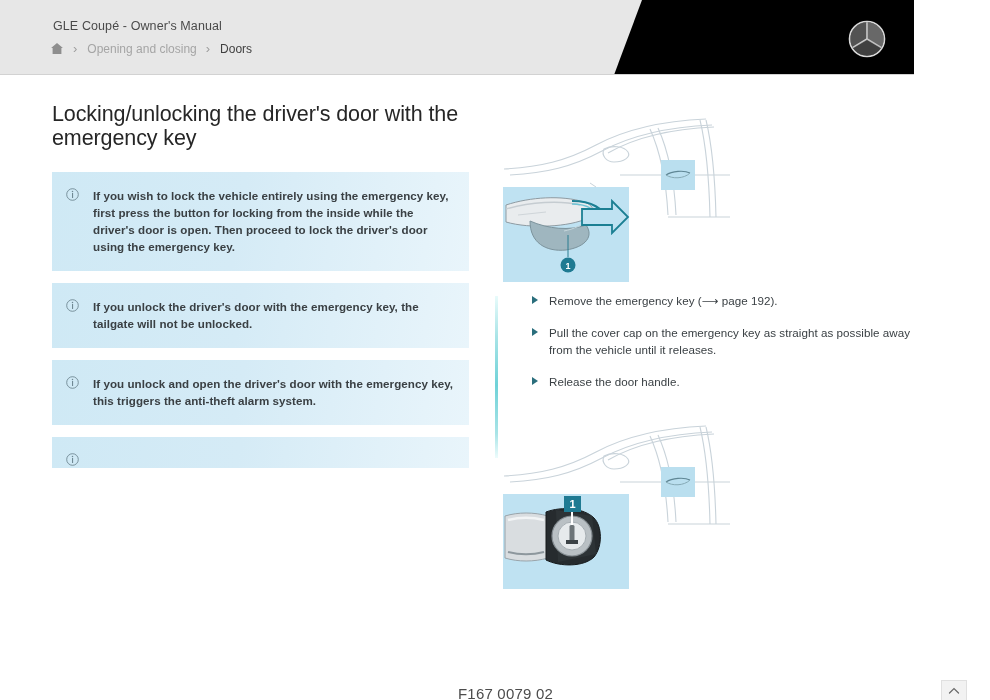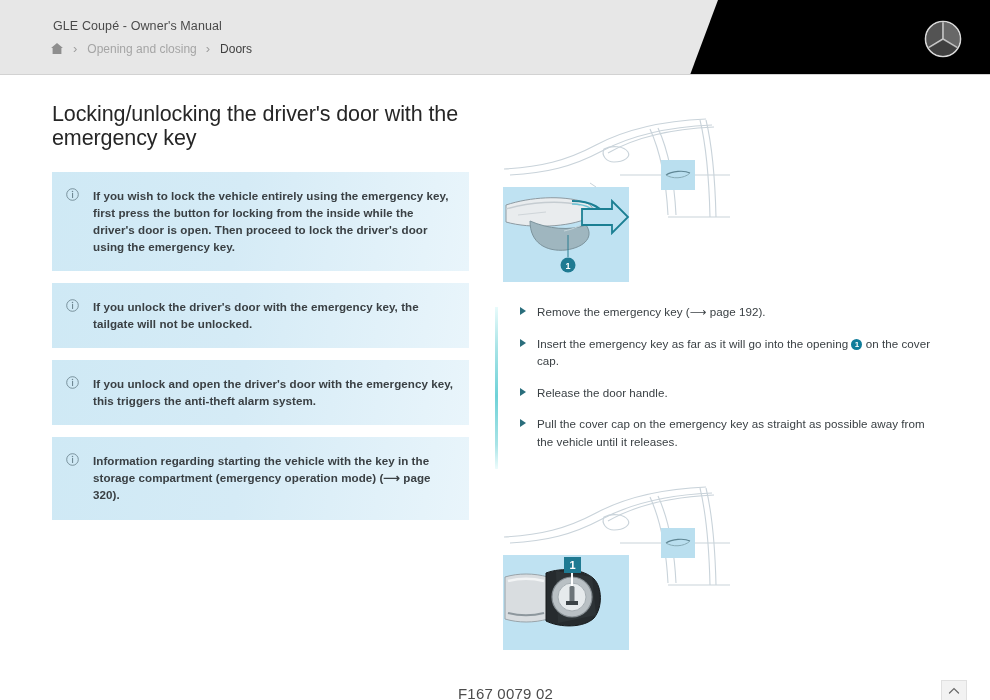--- a/index.html
+++ b/index.html
@@ -6,21 +6,21 @@
   html, body {
     width: 990px; height: 700px;
     background: #ffffff;
     font-family: "Liberation Sans", sans-serif;
     overflow: hidden;
   }
 
   
   #header {
     position: absolute; left: 0; top: 0;
-    width: 990px; height: 75px;
+    width: 914px; height: 75px;
     background: #e7e7e7;
     border-bottom: 1px solid #d2d2d2;
     overflow: hidden;
   }
   #header-black {
     position: absolute; top: 0; right: 0;
     width: 300px; height: 75px;
     background: #000000;
     clip-path: polygon(28px 0, 300px 0, 300px 75px, 0px 75px);
   }
@@ -71,21 +71,21 @@
   }
 
   
   #right-col { position: absolute; left: 495px; top: 0px; width: 440px; }
 
   .fig { position: relative; width: 230px; height: 180px; }
   #fig1 { margin-top: 30px; margin-left: 5px; }
   #fig2 { margin-top: 22px; margin-left: 5px; }
 
   #steps {
-    position: relative; margin-top: 18px; padding-left: 16px;
+    position: relative; margin-top: 7px; padding-left: 28px;
   }
   #steps::before {
     content: ""; position: absolute; left: 0; top: 4px;
     width: 3px; height: 162px;
     background: linear-gradient(180deg,#e8fbfb 0%, #a9e4e7 25%, #6fd2d8 55%, #a9e4e7 85%, #edfcfc 100%);
   }
   .step { position: relative; padding-left: 26px; margin-bottom: 14px; }
   .step:last-child { margin-bottom: 0; }
   .step .tri {
     position: absolute; left: 9px; top: 4px;
@@ -190,21 +190,20 @@
     </div>
 
     <div class="info-box">
       <span class="i-ico">
         <svg viewBox="0 0 13 13" width="13" height="13" aria-hidden="true">
           <circle cx="6.5" cy="6.5" r="5.8" fill="none" stroke="#6f8893" stroke-width="0.9"></circle>
           <circle cx="6.5" cy="3.4" r="0.75" fill="#6f8893"></circle>
           <rect x="6.0" y="5.0" width="1.1" height="5.0" fill="#6f8893"></rect>
         </svg>
       </span>
-      <p>Information regarding starting the vehicle with the key in the storage compartment (emergency operation mode) (⟶ page 320).</p>
     </div>
   </div>
 
   <div id="right-col">
 
     <div class="fig" id="fig1">
       <svg viewBox="0 0 230 180" width="230" height="180" aria-hidden="true">
         <g fill="none" stroke="#c9d3da" stroke-width="1.1">
           <path d="M4 64 C40 62 66 56 96 40 C124 25 160 16 206 14"></path>
           <path d="M10 70 C46 68 72 62 102 46 C130 31 166 22 212 20"></path>
@@ -244,29 +243,25 @@
       </svg>
     </div>
 
     <div id="steps">
       <div class="step">
         <span class="tri"></span>
         <p><span>Remove the emergency key (⟶ page 192).</span></p>
       </div>
       <div class="step">
         <span class="tri"></span>
-        <p><span>Insert the emergency key as far as it will go into the opening </span><span class="cb">1</span><span> on the cover cap.</span></p>
+        <p><span>Pull the cover cap on the emergency key as straight as possible away from the vehicle until it releases.</span></p>
       </div>
       <div class="step">
         <span class="tri"></span>
         <p><span>Release the door handle.</span></p>
-      </div>
-      <div class="step">
-        <span class="tri"></span>
-        <p><span>Pull the cover cap on the emergency key as straight as possible away from the vehicle until it releases.</span></p>
       </div>
     </div>
 
     <div class="fig" id="fig2">
       <svg viewBox="0 0 230 180" width="230" height="180" aria-hidden="true">
         <g fill="none" stroke="#c9d3da" stroke-width="1.1">
           <path d="M4 64 C40 62 66 56 96 40 C124 25 160 16 206 14"></path>
           <path d="M10 70 C46 68 72 62 102 46 C130 31 166 22 212 20"></path>
           <path d="M108 48 C134 33 168 24 214 22"></path>
           <path d="M150 24 C160 46 166 72 168 110"></path>

